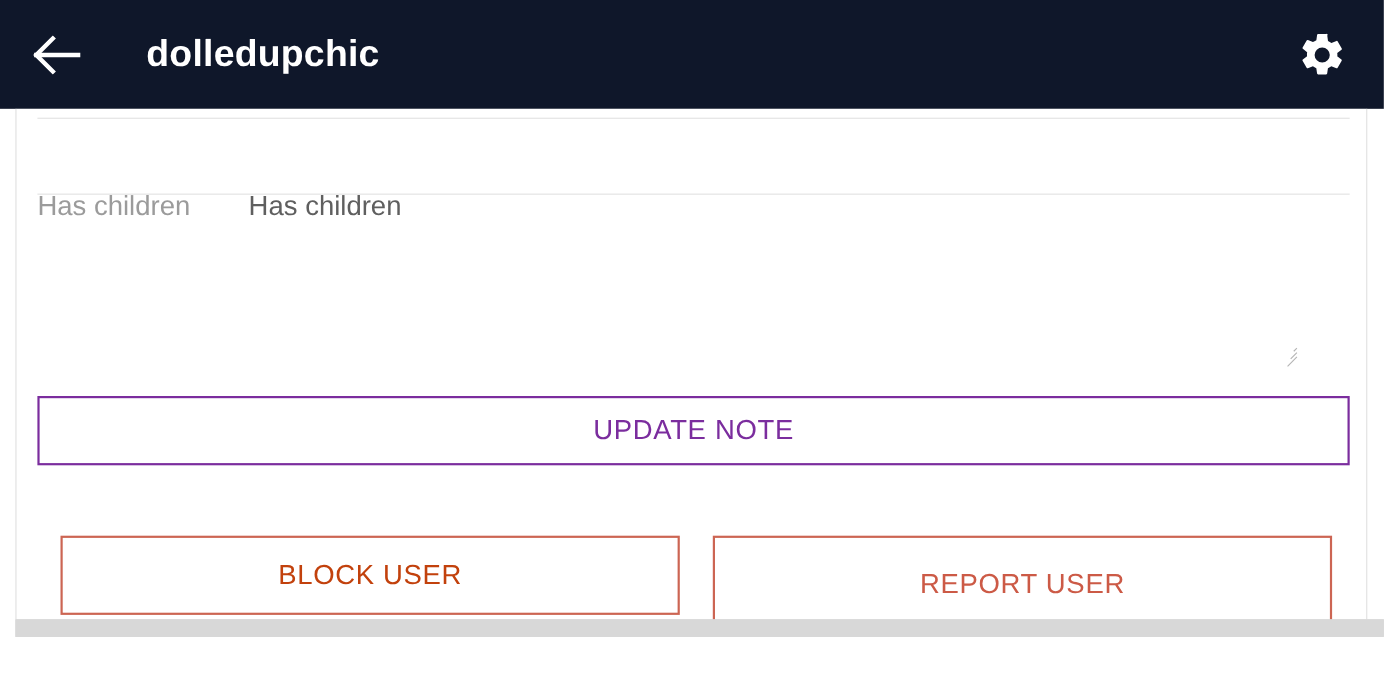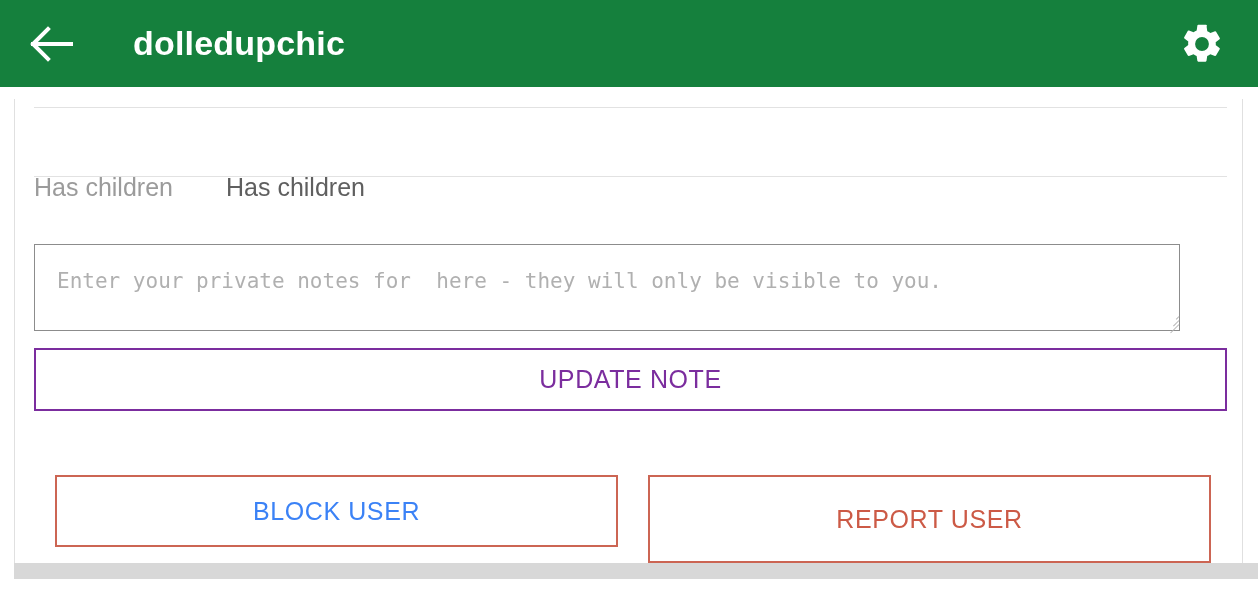--- a/index.html
+++ b/index.html
@@ -15,22 +15,22 @@
     overflow: hidden;
     position: relative;
   }
 
   
   .appbar {
     position: absolute;
     left: 0;
     top: 0;
     width: 1258px;
-    height: 87px;
-    background: #15803d;
+    height: 99px;
+    background: #0f172a;
     display: flex;
     align-items: center;
     box-sizing: border-box;
     padding: 0 22px 0 28px;
   }
   .back-btn {
     width: 48px;
     height: 48px;
     display: flex;
     align-items: center;
@@ -171,39 +171,40 @@
   .btn {
     box-sizing: border-box;
     background: #ffffff;
     display: flex;
     align-items: center;
     justify-content: center;
     cursor: pointer;
     font-family: "Liberation Sans", sans-serif;
     letter-spacing: 0.6px;
     user-select: none;
+    margin-top: 12px;
   }
   .btn-update {
     position: absolute;
     left: 19px;
     top: 249px;
     width: 1193px;
     height: 63px;
     border: 2px solid #7B2D9E;
     color: #7B2D9E;
     font-size: 25px;
   }
   .btn-block {
     position: absolute;
     left: 40px;
     top: 376px;
     width: 563px;
     height: 72px;
     border: 2px solid #CC6553;
-    color: #3b82f6;
+    color: #c2410c;
     font-size: 25px;
   }
   .btn-report {
     position: absolute;
     left: 633px;
     top: 376px;
     width: 563px;
     height: 88px;
     border: 2px solid #CC6553;
     color: #CC5A46;
@@ -262,21 +263,20 @@
     <div class="divider top"></div>
 
     <div class="attr-row">
       <div class="attr-label">Has children</div>
       <div class="attr-value">Has children</div>
     </div>
 
     <div class="divider mid"></div>
 
 
-    <textarea class="notes-area" spellcheck="false" placeholder="Enter your private notes for  here - they will only be visible to you." style=""></textarea>
 
     <div class="resize-grip">
       <span></span>
         <span></span>
         <span></span>
     </div>
 
     <div class="btn btn-update">UPDATE NOTE</div>
 
     <div class="btn btn-block">BLOCK USER</div>

